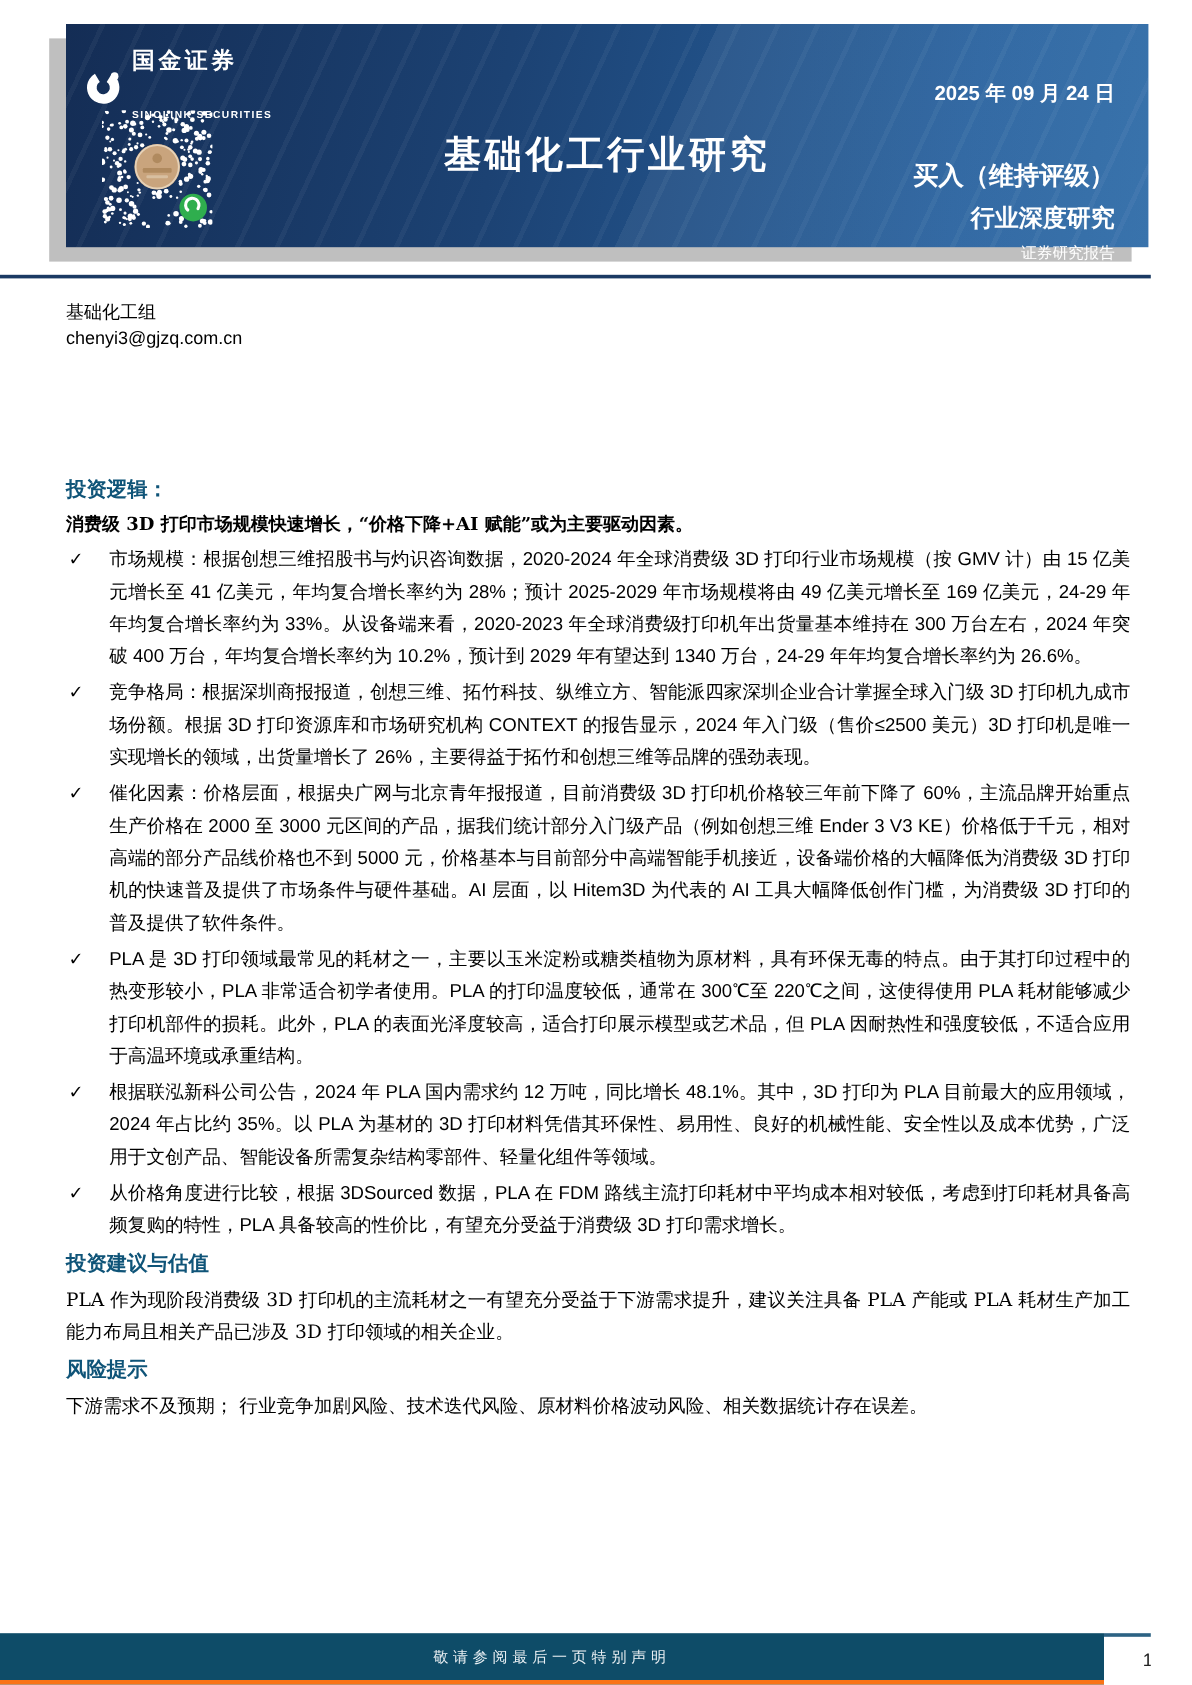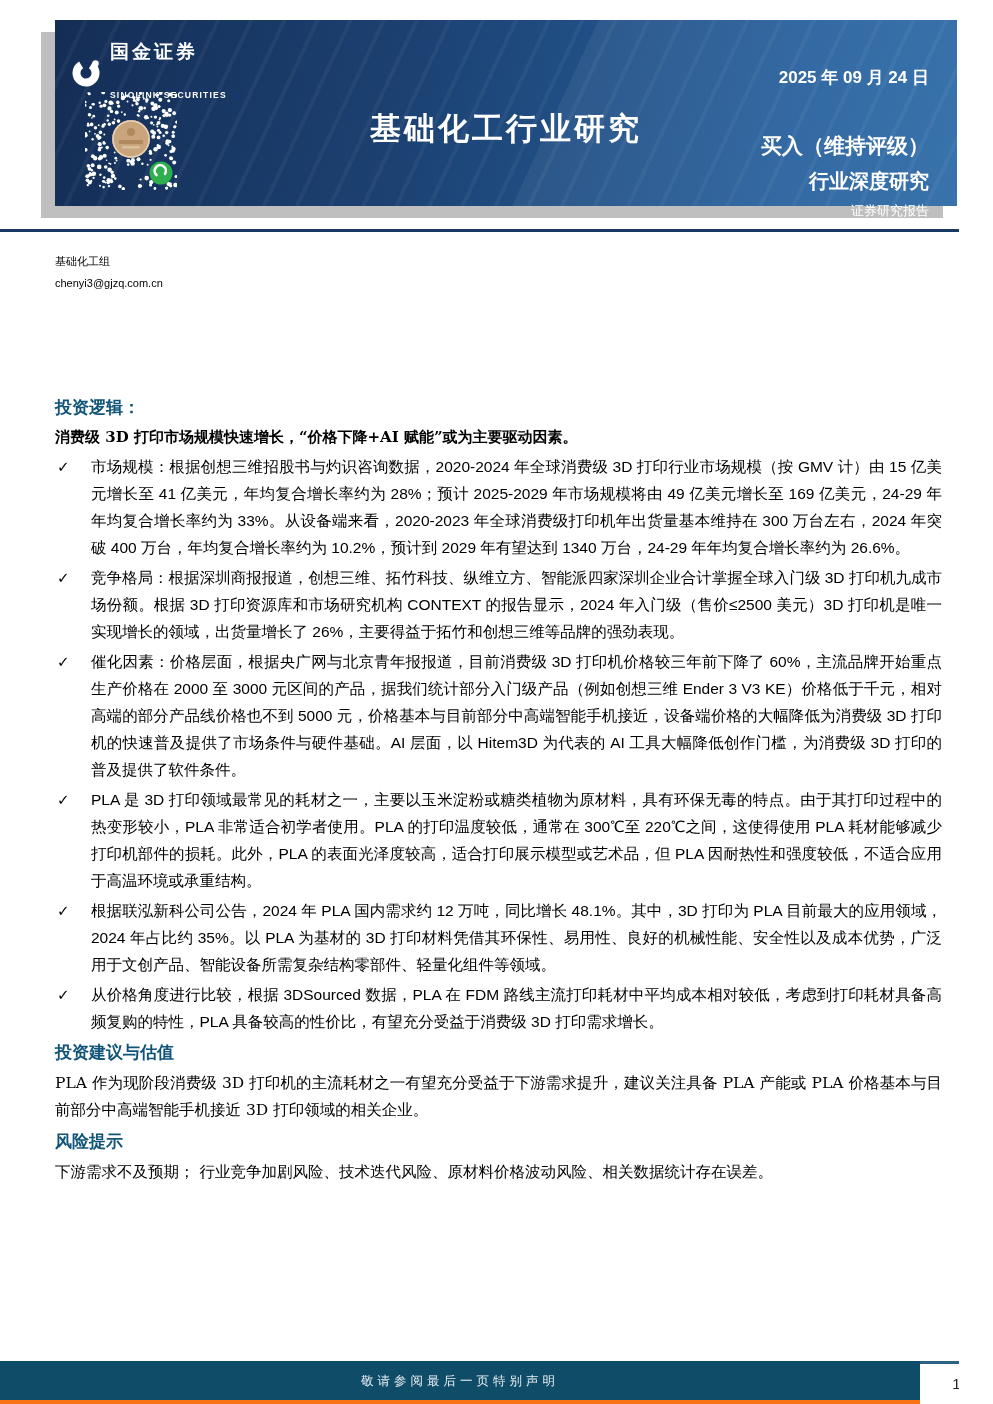--- a/index.html
+++ b/index.html
@@ -21,21 +21,21 @@
                 font-size:31px;font-weight:bold;letter-spacing:3px;}
   .banner-right{position:absolute;right:28px;top:0;height:100%;text-align:right;color:#fff;}
   .b-date{position:absolute;right:0;top:46px;font-size:17px;font-weight:bold;white-space:nowrap;text-align:right;}
   .b-rating{position:absolute;right:0;top:112px;font-size:21px;font-weight:bold;white-space:nowrap;}
   .b-type{position:absolute;right:0;top:148px;font-size:20px;font-weight:bold;white-space:nowrap;}
   .b-cat{position:absolute;right:0;top:182px;font-size:13px;white-space:nowrap;}
 
   .top-rule{position:absolute;left:0;top:229px;width:993px;height:3px;background:#1b3a63;}
 
   
-  .analyst{position:absolute;left:55px;top:250px;font-size:11px;line-height:22px;color:#000;}
+  .analyst{position:absolute;left:55px;top:250px;font-size:15px;line-height:22px;color:#000;}
 
   
   .doc-title{position:absolute;left:0;top:341px;width:100%;text-align:center;
              font-size:23px;font-weight:bold;color:#0f4d6d;letter-spacing:1px;}
 
   
   .content{position:absolute;left:55px;top:390px;width:887px;}
   h2.sec{font-size:17px;font-weight:bold;color:#0f5478;margin:6px 0 6px 0;
          font-family:"Liberation Sans","DejaVu Sans",sans-serif;}
   .lead{font-family:"DejaVu Serif","Liberation Serif",serif;font-weight:bold;
@@ -343,21 +343,21 @@
           <span class="check">✓</span>
           <span class="bullet-text">根据联泓新科公司公告，2024 年 PLA 国内需求约 12 万吨，同比增长 48.1%。其中，3D 打印为 PLA 目前最大的应用领域，2024 年占比约 35%。以 PLA 为基材的 3D 打印材料凭借其环保性、易用性、良好的机械性能、安全性以及成本优势，广泛用于文创产品、智能设备所需复杂结构零部件、轻量化组件等领域。</span>
         </div>
         <div class="bullet">
           <span class="check">✓</span>
           <span class="bullet-text">从价格角度进行比较，根据 3DSourced 数据，PLA 在 FDM 路线主流打印耗材中平均成本相对较低，考虑到打印耗材具备高频复购的特性，PLA 具备较高的性价比，有望充分受益于消费级 3D 打印需求增长。</span>
         </div>
       </div>
 
     <h2 class="sec">投资建议与估值</h2>
-    <p class="body-text">PLA 作为现阶段消费级 3D 打印机的主流耗材之一有望充分受益于下游需求提升，建议关注具备 PLA 产能或 PLA 价格基本与目前部分中高端智能手机接近 3D 打印领域的相关企业。</p>
+    <p class="body-text">PLA 作为现阶段消费级 3D 打印机的主流耗材之一有望充分受益于下游需求提升，建议关注具备 PLA 产能或 PLA 耗材生产加工能力布局且相关产品已涉及 3D 打印领域的相关企业。</p>
 
     <h2 class="sec">风险提示</h2>
     <p class="body-text">下游需求不及预期； 行业竞争加剧风险、技术迭代风险、原材料价格波动风险、相关数据统计存在误差。</p>
   </div>
 
   <div class="footer-bar">
     <span>敬请参阅最后一页特别声明</span>
   </div>
   <div class="page-num-box">
     <span>1</span>

